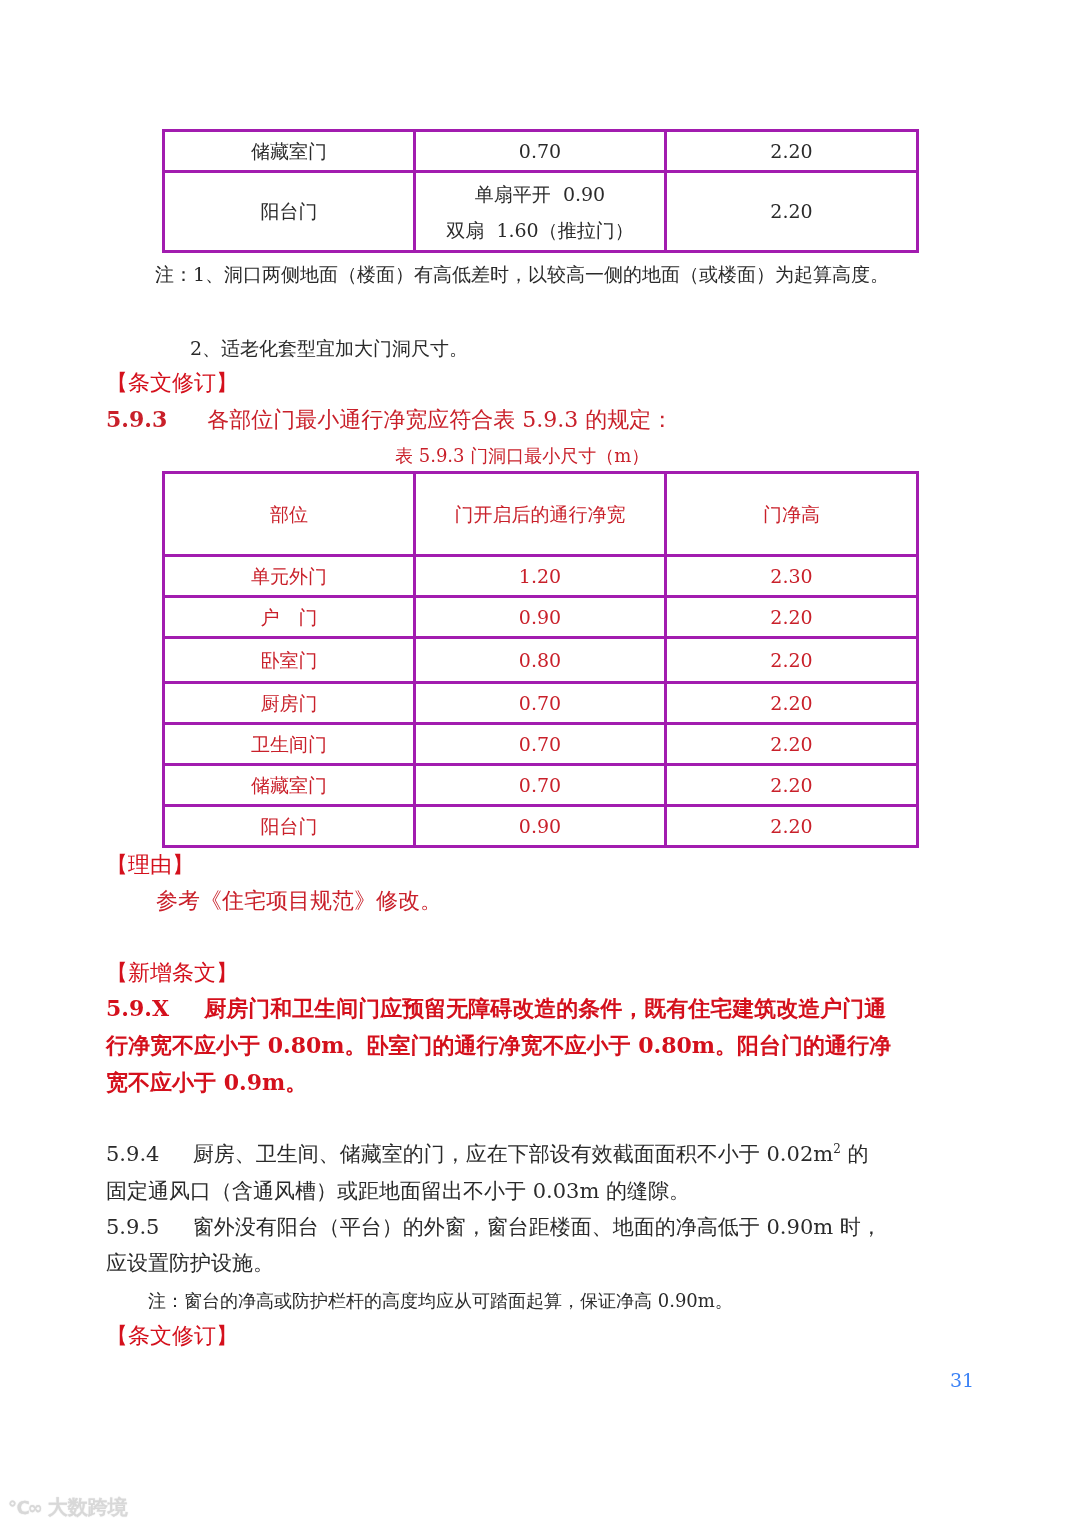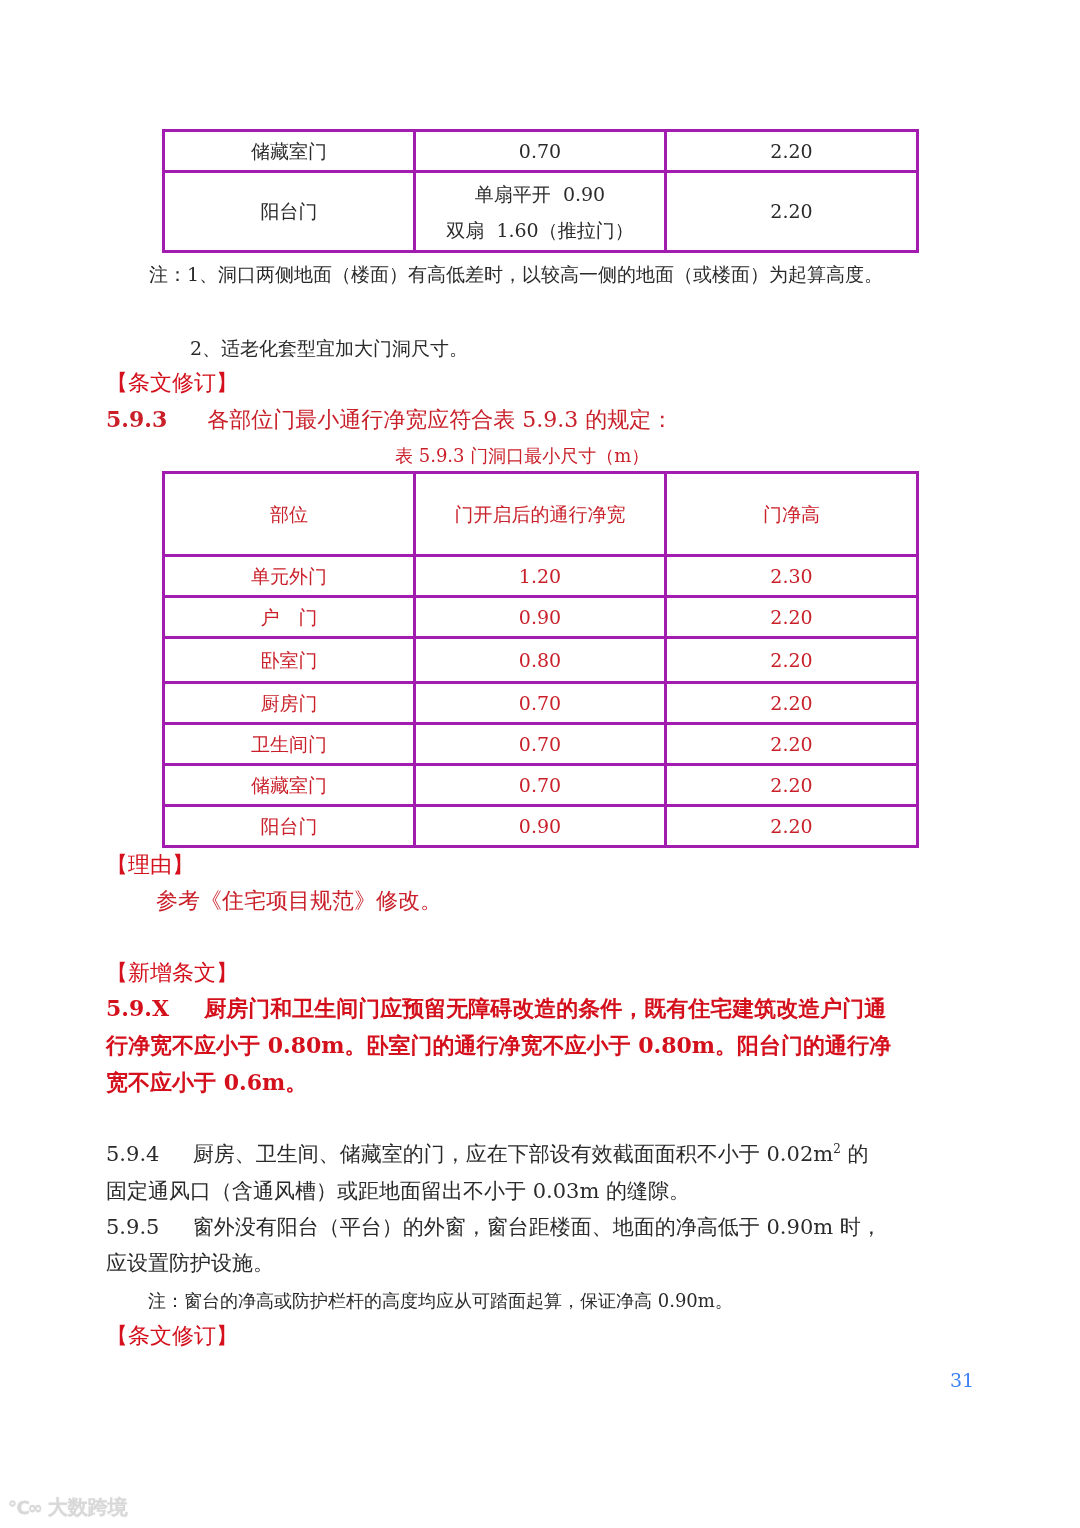--- a/index.html
+++ b/index.html
@@ -51,21 +51,21 @@
       <td>阳台门</td>
       <td>
         <div style="line-height:36px; white-space:pre;">单扇平开  0.90</div>
         <div style="line-height:36px; white-space:pre;">双扇  1.60（推拉门）</div>
       </td>
       <td>2.20</td>
     </tr>
   </tbody>
     </table>
 
-  <div class="abs note" style="left:149px; top:262px;">注：1、洞口两侧地面（楼面）有高低差时，以较高一侧的地面（或楼面）为起算高度。</div>
+  <div class="abs note" style="left:155px; top:262px;">注：1、洞口两侧地面（楼面）有高低差时，以较高一侧的地面（或楼面）为起算高度。</div>
   <div class="abs note" style="left:190px; top:336px;">2、适老化套型宜加大门洞尺寸。</div>
 
   <div class="abs heading" style="left:106px; top:368px;">【条文修订】</div>
 
   <div class="abs clause" style="left:106px; top:405px;">
     <span class="bold-num">5.9.3</span>
     <span style="display:inline-block; width:26px;"></span>
     <span>各部位门最小通行净宽应符合表 5.9.3 的规定：</span>
   </div>
 
@@ -127,21 +127,21 @@
   <div class="abs heading" style="left:106px; top:958px;">【新增条文】</div>
   <div class="abs clause-bold" style="left:106px; top:994px;">
     <span>5.9.X</span>
     <span style="display:inline-block; width:20px;"></span>
     <span>厨房门和卫生间门应预留无障碍改造的条件，既有住宅建筑改造户门通</span>
   </div>
   <div class="abs clause-bold" style="left:106px; top:1031px;">
     <span>行净宽不应小于 </span><span>0.80m</span><span>。卧室门的通行净宽不应小于 </span><span>0.80m</span><span>。阳台门的通行净</span>
   </div>
   <div class="abs clause-bold" style="left:106px; top:1068px;">
-    <span>宽不应小于 </span><span>0.6m</span><span>。</span>
+    <span>宽不应小于 </span><span>0.9m</span><span>。</span>
   </div>
 
   <div class="abs body-text" style="left:106px; top:1140px;">
     <span>5.9.4</span>
     <span style="display:inline-block; width:20px;"></span>
     <span>厨房、卫生间、储藏室的门，应在下部设有效截面面积不小于 0.02m</span><sup style="font-size:12px;">2</sup><span> 的</span>
   </div>
   <div class="abs body-text" style="left:106px; top:1177px;">固定通风口（含通风槽）或距地面留出不小于 0.03m 的缝隙。</div>
 
   <div class="abs body-text" style="left:106px; top:1213px;">

